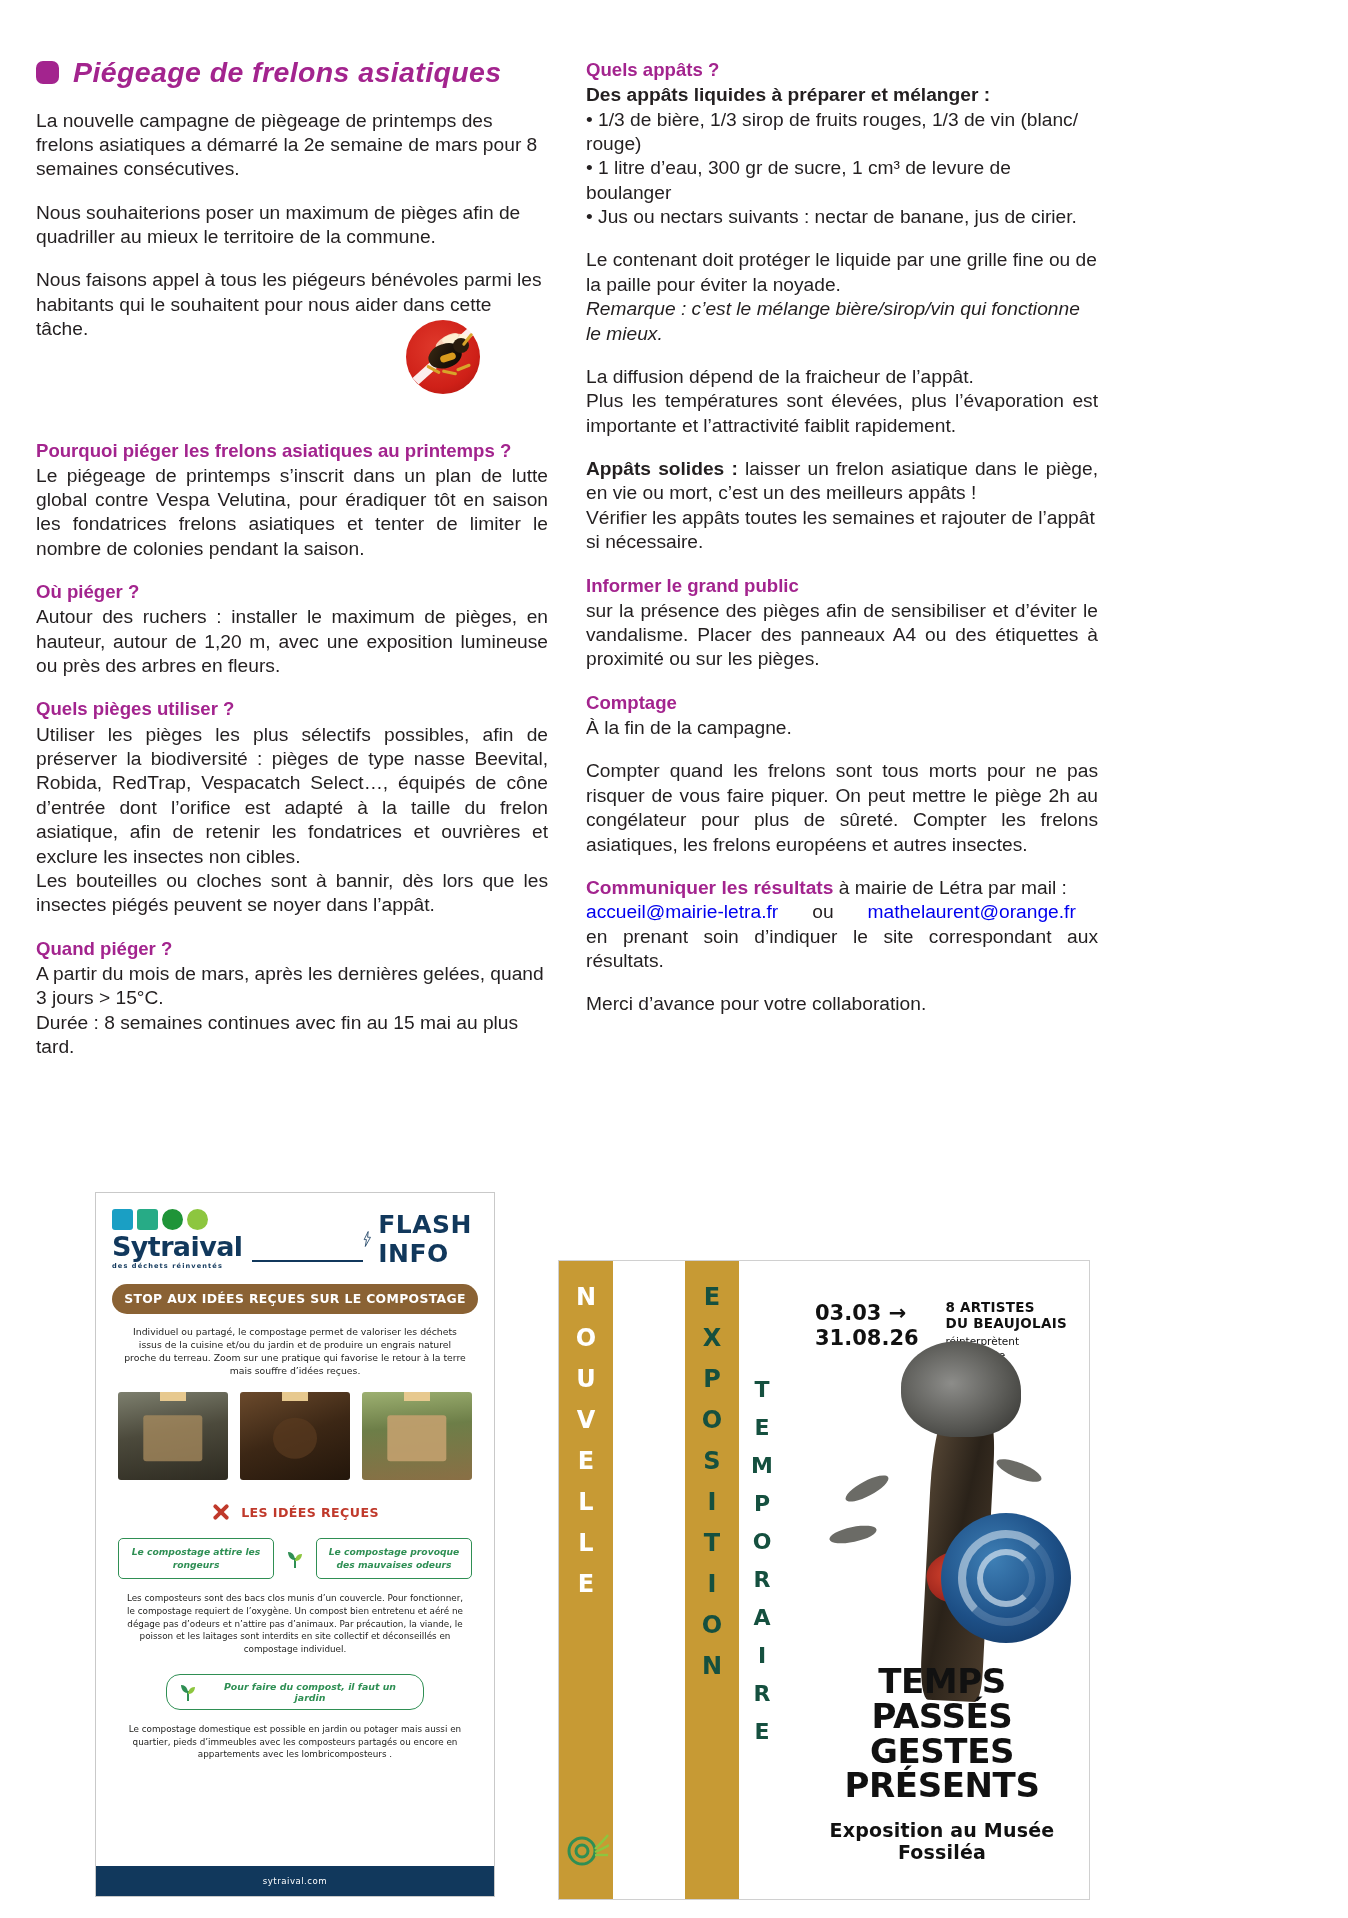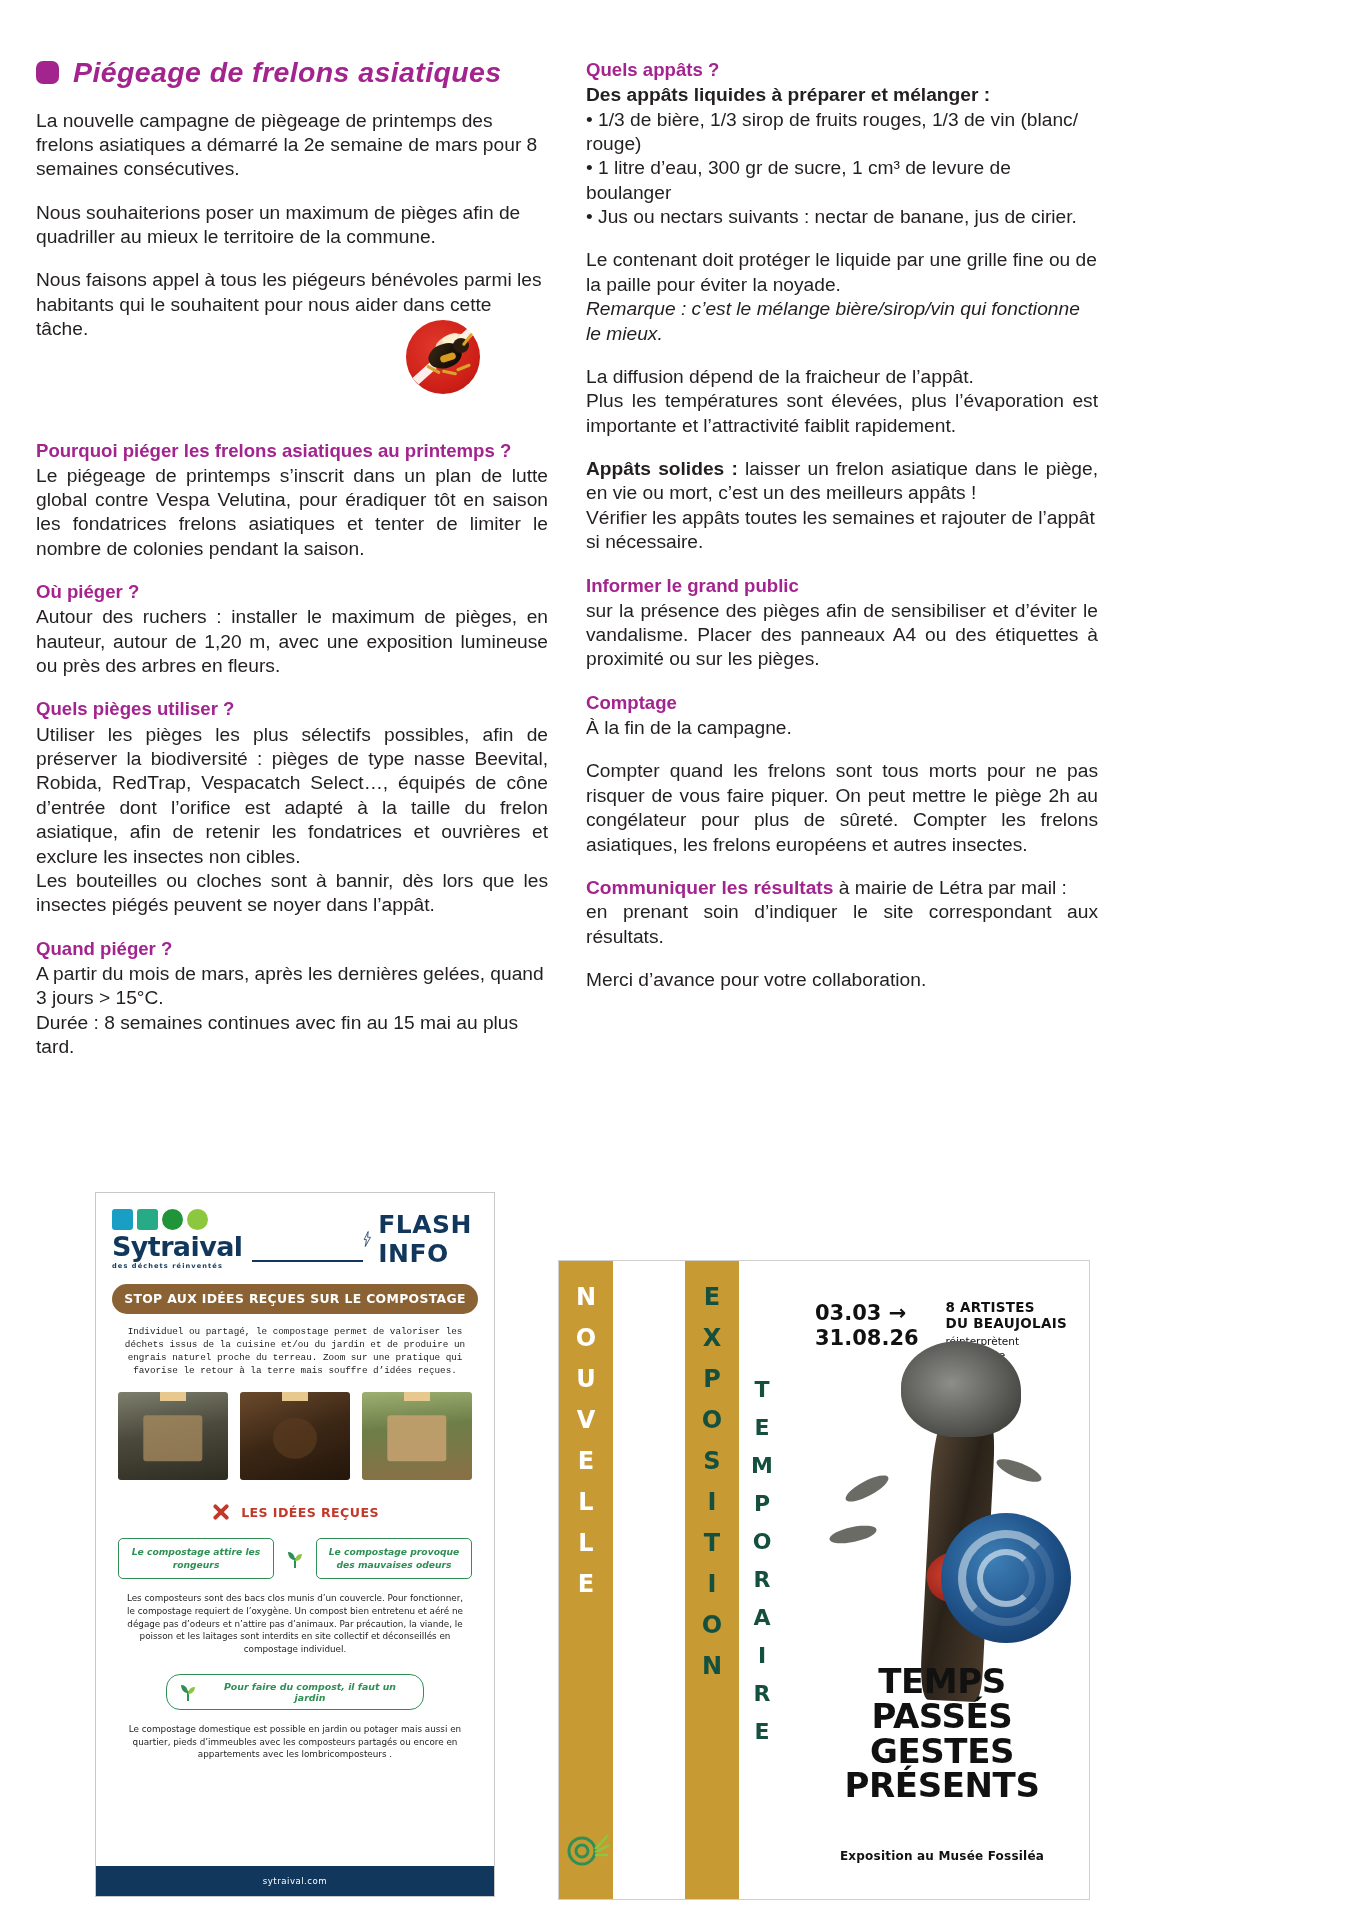--- a/index.html
+++ b/index.html
@@ -208,21 +208,20 @@
     letter-spacing: .35px;
     text-align: center;
     padding: 7px 4px 8px 4px;
   }
   .fl-intro {
     margin: 11px 28px 0 28px;
     font-size: 9.3px;
     line-height: 1.42;
     color: #1d1d1b;
     text-align: center;
-    font-family: Liberation Mono, monospace;
   }
   .photos { display: flex; gap: 12px; margin: 15px 22px 0 22px; }
   .photo { flex: 1; height: 88px; border-radius: 3px; position: relative; overflow:hidden; }
   .ph-tab {
     position: absolute; left: 50%; top: 0; transform: translateX(-50%);
     width: 26px; height: 9px; background: #e7c98f;
   }
   .ph1 { background: linear-gradient(170deg,#7d7f6e 0%, #4c4a3c 45%, #2e2b21 100%); }
   .ph2 { background: linear-gradient(160deg,#6b4a2c 0%, #3c2715 50%, #23160b 100%); }
   .ph3 { background: linear-gradient(175deg,#9db071 0%, #6d7e48 40%, #8a6f45 100%); }
@@ -370,21 +369,21 @@
   .p-title {
     position: absolute; left: 248px; right: 12px; bottom: 96px;
     text-align: center;
   }
   .p-title .t1, .p-title .t2 {
     font-size: 34px; font-weight: bold; color: #111; line-height: 1.02;
     letter-spacing: -0.4px;
   }
   .p-sub {
     position: absolute; left: 248px; right: 12px; bottom: 36px;
-    text-align: center; font-size: 12px; font-weight: bold; color: #111;
+    text-align: center; font-size: 19px; font-weight: bold; color: #111;
     letter-spacing: .2px;
   }
 </style>
 </head>
 <body>
 
 <div class="page">
 
   <div class="cols">
 
@@ -439,20 +438,25 @@
 
       <h3 class="sub">Informer le grand public</h3>
       <p class="body just">sur la présence des pièges afin de sensibiliser et d’éviter le vandalisme. Placer des panneaux A4 ou des étiquettes à proximité ou sur les pièges.</p>
 
       <h3 class="sub">Comptage</h3>
       <p class="body">À la fin de la campagne.</p>
 
       <p class="body just">Compter quand les frelons sont tous morts pour ne pas risquer de vous faire piquer. On peut mettre le piège 2h au congélateur pour plus de sûreté. Compter les frelons asiatiques, les frelons européens et autres insectes.</p>
 
       <p class="body tight"><span class="mag">Communiquer les résultats</span><span> à mairie de Létra par mail :</span></p>
+      <p class="body tight" style="display:flex;gap:34px;">
+        <a class="mag" href="#" style="text-decoration:none">accueil@mairie-letra.fr</a>
+        <span>ou</span>
+        <a class="mag" href="#" style="text-decoration:none">mathelaurent@orange.fr</a>
+      </p>
       <p class="body just">en prenant soin d’indiquer le site correspondant aux résultats.</p>
 
       <p class="body">Merci d’avance pour votre collaboration.</p>
     </div>
   </div>
 
   <div class="hornet">
     <div class="ring"></div>
     <div class="slash"></div>
     <div class="body">

